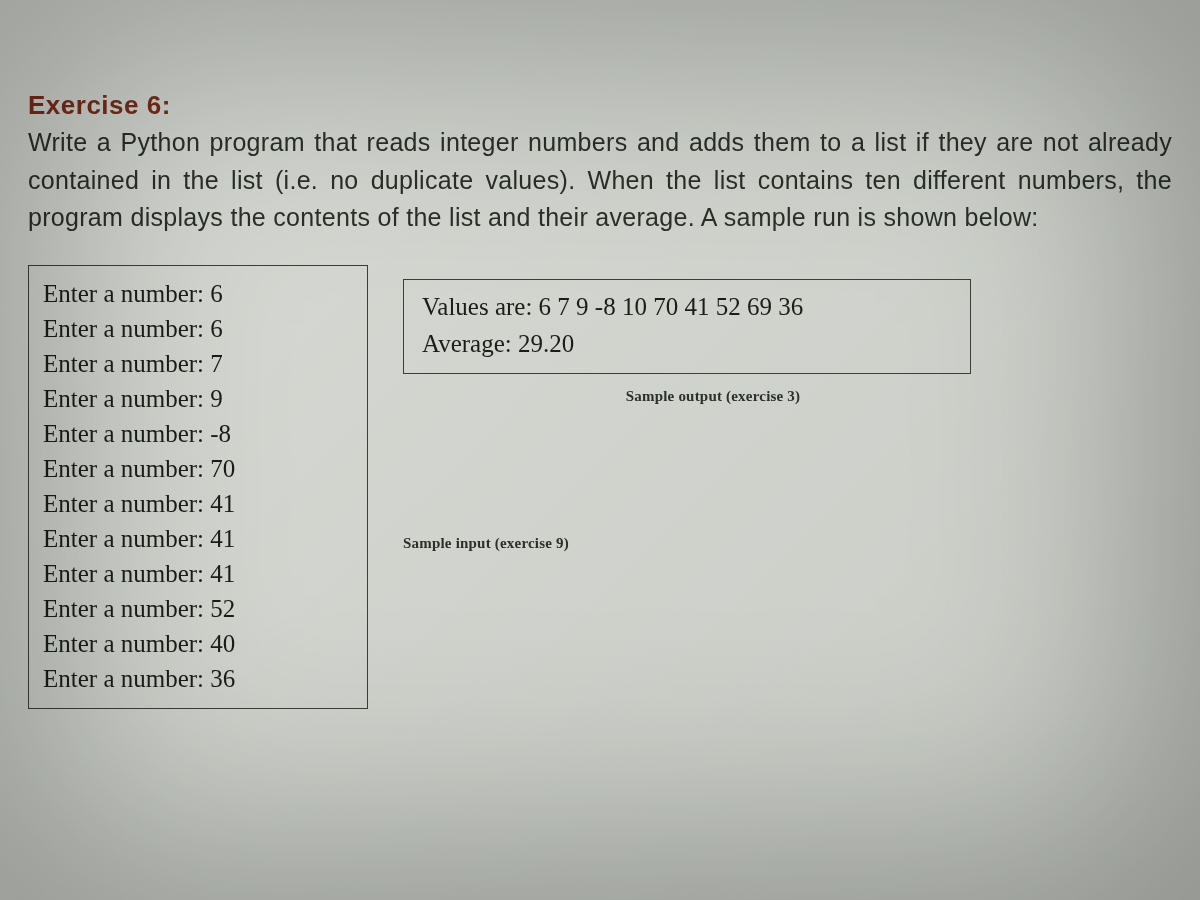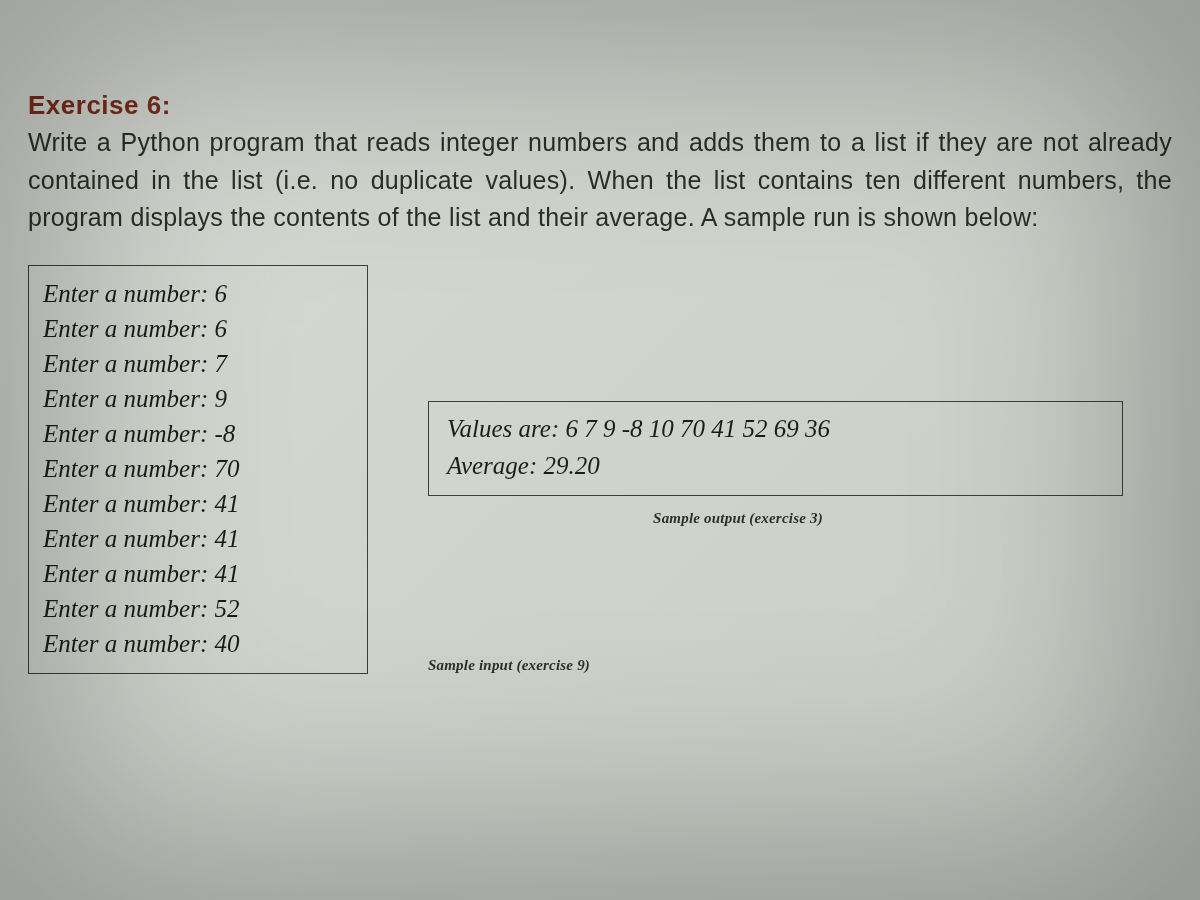--- a/index.html
+++ b/index.html
@@ -26,23 +26,22 @@
     .description {
       font-size: 25px;
       line-height: 1.5;
       color: #2a3028;
       text-align: justify;
       margin-bottom: 28px;
       letter-spacing: 0.3px;
     }
     .content-row {
       display: flex;
-      align-items: flex-end;
-      gap: 60px;
-      font-style: italic;
+      align-items: flex-start;
+      gap: 35px;
     }
     .input-box {
       border: 1.5px solid #3a4038;
       padding: 10px 22px 12px 14px;
       background: transparent;
       width: 340px;
       box-sizing: border-box;
     }
     .input-line {
       font-family: 'Times New Roman', Times, serif;
@@ -52,21 +51,21 @@
       white-space: nowrap;
     }
     .right-column {
       flex: 1;
       padding-top: 14px;
     }
     .output-box {
       border: 1.5px solid #3a4038;
       padding: 8px 18px 10px 18px;
       background: transparent;
-      width: 695px;
+      width: 568px;
       box-sizing: border-box;
     }
     .output-line {
       font-family: 'Times New Roman', Times, serif;
       font-size: 25px;
       color: #1a1e18;
       line-height: 1.5;
     }
     .caption {
       font-family: 'Times New Roman', Times, serif;
@@ -105,20 +104,21 @@
         <div class="input-line">Enter a number: 6</div>
         <div class="input-line">Enter a number: 7</div>
         <div class="input-line">Enter a number: 9</div>
         <div class="input-line">Enter a number: -8</div>
         <div class="input-line">Enter a number: 70</div>
         <div class="input-line">Enter a number: 41</div>
         <div class="input-line">Enter a number: 41</div>
         <div class="input-line">Enter a number: 41</div>
         <div class="input-line">Enter a number: 52</div>
         <div class="input-line">Enter a number: 40</div>
+        <div class="input-line">Enter a number: 36</div>
       </div>
     </div>
 
     <div class="right-column">
       <div class="output-box">
         <div class="output-line">Values are:  6 7 9 -8 10 70 41 52 69 36</div>
         <div class="output-line">Average: 29.20</div>
       </div>
       <div class="caption caption-output">Sample output (exercise 3)</div>
       <div class="caption caption-input">Sample input (exercise 9)</div>

